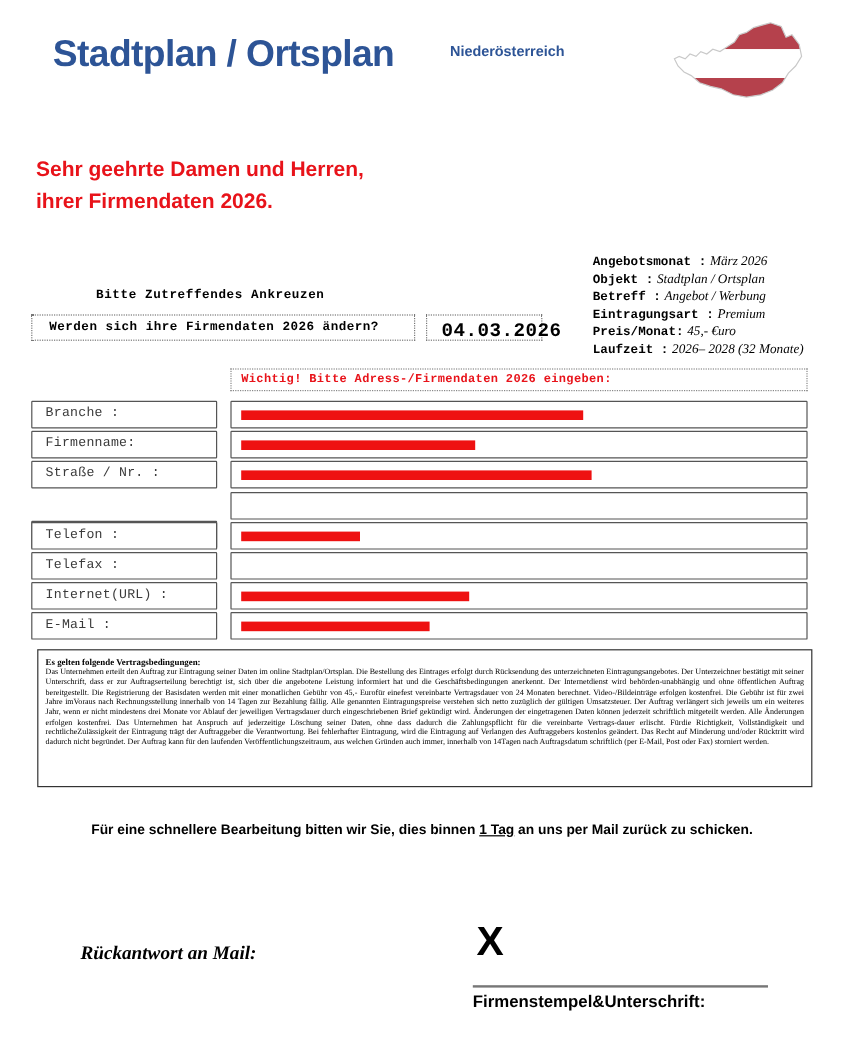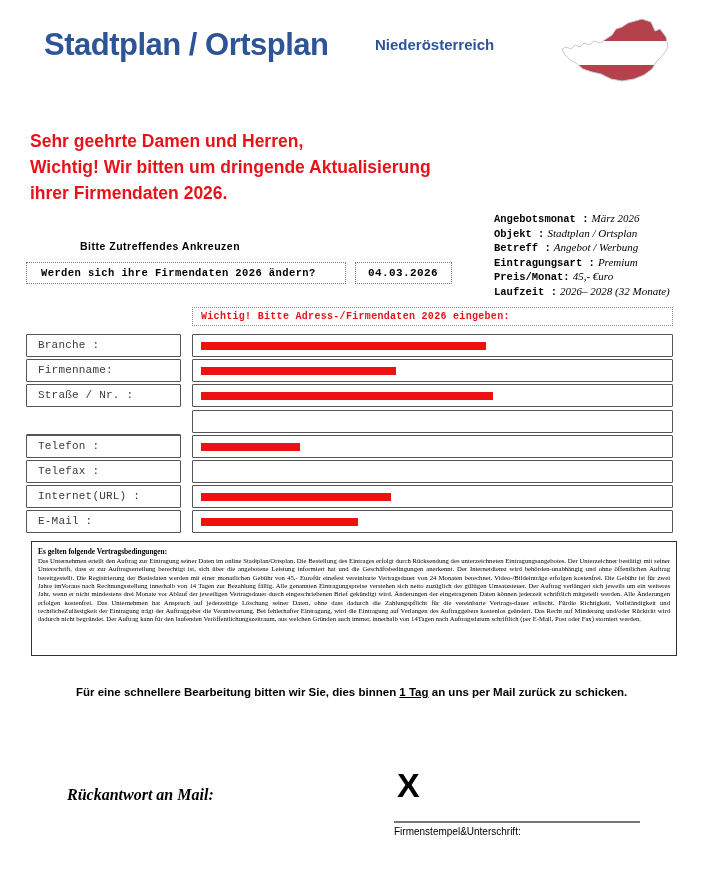--- a/index.html
+++ b/index.html
@@ -15,21 +15,21 @@
 
   
   .header{position:absolute;left:0;top:0;width:718px;height:100px;}
   .brand{
     position:absolute;left:44px;top:27px;
     font-size:31px;font-weight:bold;letter-spacing:-0.5px;
     color:#2d5496;white-space:nowrap;
   }
   .brand-region{
     position:absolute;left:375px;top:36px;
-    font-size:15px;font-weight:bold;color:#2d5496;
+    font-size:12px;font-weight:bold;color:#2d5496;
     white-space:nowrap;
   }
   .flagmap{position:absolute;left:556px;top:17px;width:120px;height:72px;}
 
   
   .headline{
     position:absolute;left:30px;top:128px;
     color:#e8131a;font-size:17.5px;font-weight:bold;
     line-height:26px;
   }
@@ -47,21 +47,21 @@
     font-weight:bold;font-size:10.5px;
   }
   .offer .v{
     font-family:"Liberation Serif", serif;
     font-style:italic;font-size:11px;
   }
 
   
   .ankreuzen-label{
     position:absolute;left:80px;top:240px;
-    font-family:Liberation Sans, sans-serif;
+    font-family:Liberation Mono, monospace;
     font-size:10.5px;font-weight:bold;letter-spacing:.5px;
     white-space:nowrap;
   }
   .qbox{
     position:absolute;left:26px;top:262px;width:320px;height:22px;
     border:1px dotted #777;
     box-sizing:border-box;
   }
   .qbox span{
     position:absolute;left:14px;top:4px;
@@ -69,21 +69,21 @@
     font-size:10.5px;font-weight:bold;letter-spacing:.4px;
     white-space:nowrap;
   }
   .datebox{
     position:absolute;left:355px;top:262px;width:97px;height:22px;
     border:1px dotted #777;box-sizing:border-box;
   }
   .datebox span{
     position:absolute;left:12px;top:4px;
     font-family:"Liberation Mono", monospace;
-    font-size:11px;font-weight:bold;letter-spacing:.4px;
+    font-size:16px;font-weight:bold;letter-spacing:.4px;
     white-space:nowrap;
   }
 
   
   .wichtig-bar{
     position:absolute;left:192px;top:307px;width:481px;height:19px;
     border:1px dotted #888;box-sizing:border-box;
   }
   .wichtig-bar span{
     position:absolute;left:8px;top:3px;
@@ -149,21 +149,21 @@
   .sig-x{
     position:absolute;left:397px;top:768px;
     font-size:34px;font-weight:bold;line-height:34px;
   }
   .sig-line{
     position:absolute;left:394px;top:821px;width:246px;height:2px;
     background:#777;
   }
   .sig-caption{
     position:absolute;left:394px;top:826px;
-    font-size:10px;font-weight:normal;white-space:nowrap;
+    font-size:14px;font-weight:bold;white-space:nowrap;
   }
 </style>
 </head>
 <body>
 
 <div class="page">
 
   <div class="header">
     <div class="brand">Stadtplan / Ortsplan</div>
     <div class="brand-region">Niederösterreich</div>
@@ -182,21 +182,20 @@
         <rect x="0" y="48" width="120" height="24" fill="#b5414c"></rect>
       </g>
       <path d="M86,2 L95,5 L99,14 L104,12 L110,20 L112,30 L107,38 L101,44 L96,52 L88,58 L78,62
                L66,64 L55,62 L45,57 L36,55 L27,52 L20,46 L14,43 L9,38 L6,32 L10,30 L15,32 L19,28
                L24,30 L28,26 L33,28 L38,24 L44,26 L50,22 L56,18 L60,12 L66,10 L72,6 L79,4 Z" fill="none" stroke="#c9c9c9" stroke-width="1"></path>
     </svg>
   </div>
 
   <div class="headline">
     <div>Sehr geehrte Damen und Herren,</div>
-    <div>Wichtig! Wir bitten um dringende Aktualisierung</div>
     <div>ihrer Firmendaten 2026.</div>
   </div>
 
   <div class="offer" id="offer-list">
       <div class="row"><span class="k">Angebotsmonat :</span> <span class="v">März 2026</span></div>
       <div class="row"><span class="k">Objekt :</span> <span class="v">Stadtplan / Ortsplan</span></div>
       <div class="row"><span class="k">Betreff :</span> <span class="v">Angebot / Werbung</span></div>
       <div class="row"><span class="k">Eintragungsart :</span> <span class="v">Premium</span></div>
       <div class="row"><span class="k">Preis/Monat:</span> <span class="v">45,- €uro</span></div>
       <div class="row"><span class="k">Laufzeit :</span> <span class="v">2026– 2028 (32 Monate)</span></div>

